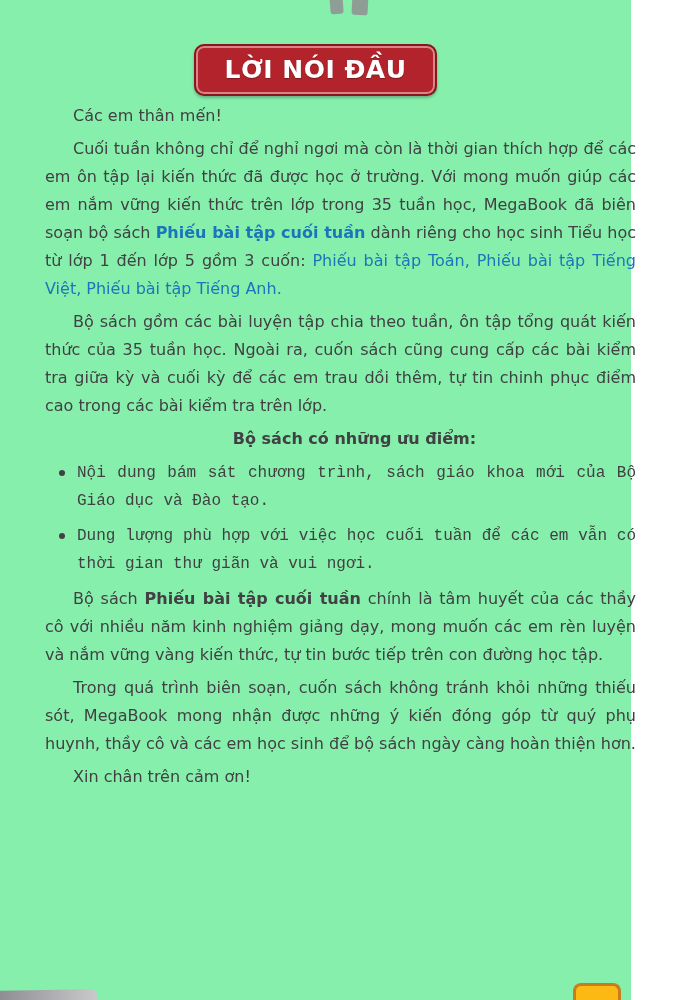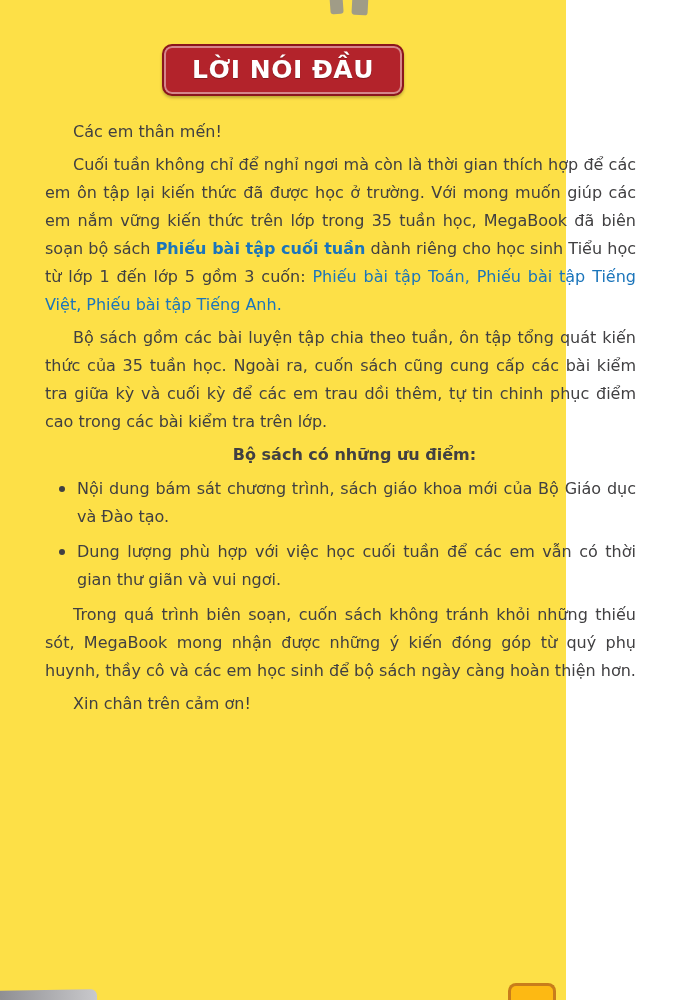--- a/index.html
+++ b/index.html
@@ -6,23 +6,23 @@
     margin: 0;
     padding: 0;
     width: 678px;
     height: 1000px;
     overflow: hidden;
     background: #ffffff;
     font-family: "DejaVu Sans", "Liberation Sans", sans-serif;
   }
   .page {
     position: relative;
-    width: 566px;
+    width: 631px;
     height: 1000px;
-    background: #fde047;
+    background: #86efac;
   }
   
   .top-smudge {
     position: absolute;
     top: -6px;
     left: 328px;
     width: 48px;
     height: 22px;
   }
   .smudge-a, .smudge-b {
@@ -54,21 +54,21 @@
     color: #ffffff;
     font-size: 25px;
     font-weight: bold;
     letter-spacing: 0.5px;
     text-shadow: 0 1px 1px rgba(0,0,0,0.3);
   }
 
   
   .content {
     position: absolute;
-    top: 118px;
+    top: 102px;
     left: 45px;
     width: 591px;
     color: #414042;
     font-size: 16px;
     line-height: 28px;
     text-align: justify;
   }
   .para {
     margin: 0 0 5px 0;
     text-indent: 28px;
@@ -93,20 +93,21 @@
     flex: 0 0 auto;
     width: 6px;
     height: 6px;
     border-radius: 50%;
     background: #414042;
     margin: 11px 12px 0 0;
   }
   .bullet-text {
     flex: 1 1 auto;
     text-align: justify;
+    font-family: Liberation Mono, monospace;
   }
 
   .signature {
     margin-top: 8px;
     text-align: right;
     padding-right: 132px;
     font-style: italic;
     text-indent: 0;
   }
 
@@ -161,20 +162,21 @@
 
     <div class="bullet-item">
       <span class="bullet-dot"></span>
       <span class="bullet-text">Nội dung bám sát chương trình, sách giáo khoa mới của Bộ Giáo dục và Đào tạo.</span>
     </div>
     <div class="bullet-item">
       <span class="bullet-dot"></span>
       <span class="bullet-text">Dung lượng phù hợp với việc học cuối tuần để các em vẫn có thời gian thư giãn và vui ngơi.</span>
     </div>
 
+    <p class="para"><span>Bộ sách </span><span class="bold">Phiếu bài tập cuối tuần</span><span> chính là tâm huyết của các thầy cô với nhiều năm kinh nghiệm giảng dạy, mong muốn các em rèn luyện và nắm vững vàng kiến thức, tự tin bước tiếp trên con đường học tập.</span></p>
 
     <p class="para"><span>Trong quá trình biên soạn, cuốn sách không tránh khỏi những thiếu sót, MegaBook mong nhận được những ý kiến đóng góp từ quý phụ huynh, thầy cô và các em học sinh để bộ sách ngày càng hoàn thiện hơn.</span></p>
 
     <p class="para no-justify"><span>Xin chân trên cảm ơn!</span></p>
 
 
   </div>
 
   <div class="bottom-left-strip"></div>
   <div class="bottom-right-shape"></div>

